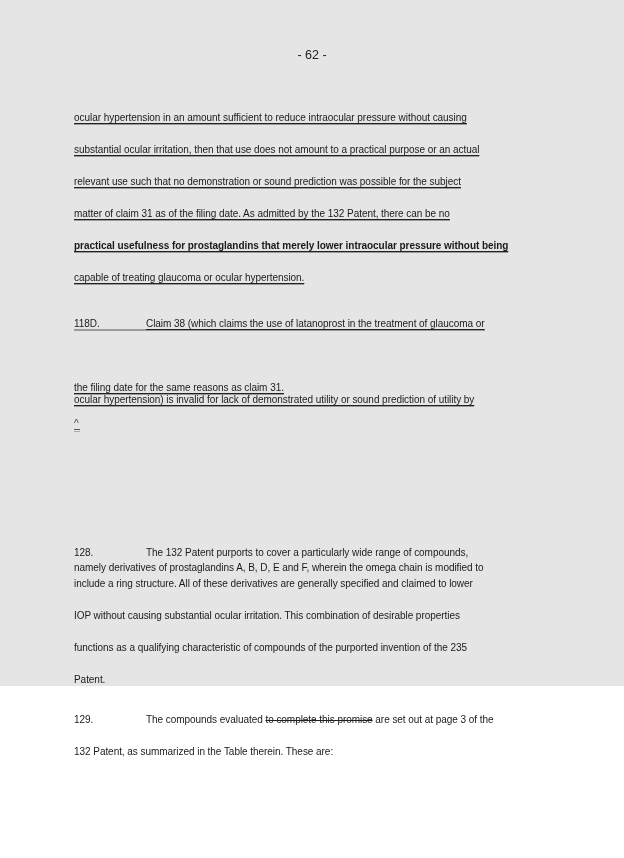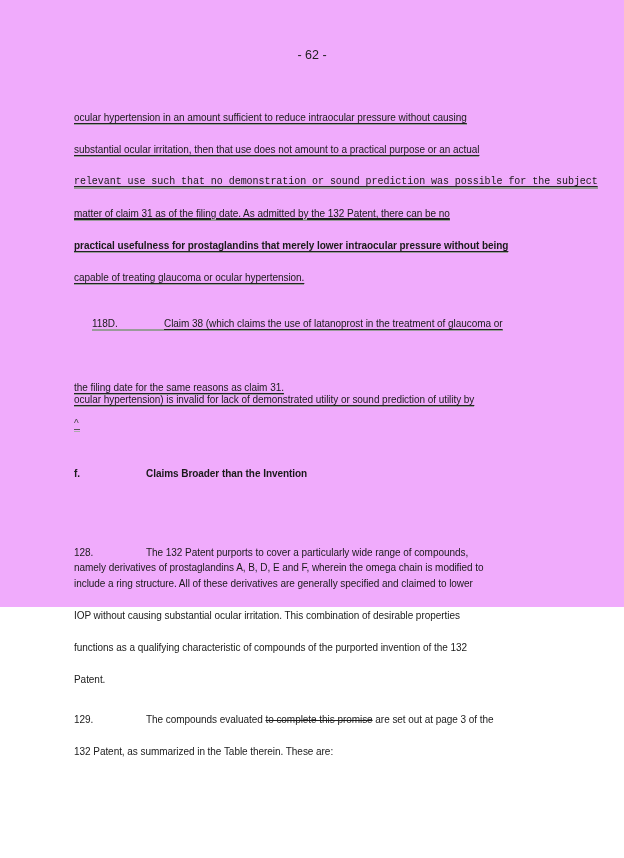--- a/index.html
+++ b/index.html
@@ -11,22 +11,22 @@
       width: 624px;
       height: 858px;
       position: relative;
       overflow: hidden;
       font-family: "Liberation Sans", "DejaVu Sans", sans-serif;
       color: #1a1a1a;
     }
     .page {
       position: absolute;
       left: 0; top: 0;
-      width: 624px; height: 607px;
-      background: #f0abfc;
+      width: 624px; height: 686px;
+      background: #e5e5e5;
     }
     .page-number {
       position: absolute;
       top: 48px;
       left: 0;
       width: 624px;
       text-align: center;
       font-size: 12.5px;
       color: #222;
     }
@@ -84,47 +84,44 @@
 </head>
 <body>
 
 <div class="page">
 
   <div class="page-number">- 62 -</div>
 
   <div>
     <div class="line" style="top:110px;"><span class="ins">ocular hypertension in an amount sufficient to reduce intraocular pressure without causing</span></div>
     <div class="line" style="top:142px;"><span class="ins">substantial ocular irritation, then that use does not amount to a practical purpose or an actual</span></div>
-    <div class="line" style="top:174px;font-family:Liberation Mono, monospace;"><span class="ins">relevant use such that no demonstration or sound prediction was possible for the subject</span></div>
-    <div class="line" style="top:206px;text-decoration:underline;"><span class="ins">matter of claim 31 as of the filing date.  As admitted by the 132 Patent, there can be no</span></div>
+    <div class="line" style="top:174px;"><span class="ins">relevant use such that no demonstration or sound prediction was possible for the subject</span></div>
+    <div class="line" style="top:206px;"><span class="ins">matter of claim 31 as of the filing date.  As admitted by the 132 Patent, there can be no</span></div>
     <div class="line" style="top:238px;font-weight:bold;"><span class="ins">practical usefulness for prostaglandins that merely lower intraocular pressure without being</span></div>
     <div class="line" style="top:270px;"><span class="ins">capable of treating glaucoma or ocular hypertension.</span></div>
   </div>
 
   <div>
-    <div class="line" style="top:316px;margin-left:18px;"><span class="ins"><span class="para-num">118D.</span><span>Claim 38 (which claims the use of latanoprost in the treatment of glaucoma or</span></span></div>
+    <div class="line" style="top:316px;"><span class="ins"><span class="para-num">118D.</span><span>Claim 38 (which claims the use of latanoprost in the treatment of glaucoma or</span></span></div>
     <div class="line" style="top:348px;margin-top:44px;"><span class="ins">ocular hypertension) is invalid for lack of demonstrated utility or sound prediction of utility by</span></div>
     <div class="line" style="top:380px;"><span class="ins">the filing date for the same reasons as claim 31.</span></div>
   </div>
 
   <div class="caret">
     <span class="caret-mark">^</span>
     <span class="caret-under"></span>
   </div>
 
-  <div class="line heading" style="top:466px;">
-    <span class="heading-num">f.</span><span>Claims Broader than the Invention</span>
-  </div>
 
   <div>
     <div class="line" style="top:512px;margin-top:33px;"><span class="para-num">128.</span><span>The 132 Patent purports to cover a particularly wide range of compounds,</span></div>
     <div class="line" style="top:544px;margin-top:16px;">namely derivatives of prostaglandins A, B, D, E and F, wherein the omega chain is modified to</div>
     <div class="line" style="top:576px;">include a ring structure.  All of these derivatives are generally specified and claimed to lower</div>
     <div class="line" style="top:608px;">IOP without causing substantial ocular irritation.  This combination of desirable properties</div>
-    <div class="line" style="top:640px;">functions as a qualifying characteristic of compounds of the purported invention of the 132</div>
+    <div class="line" style="top:640px;">functions as a qualifying characteristic of compounds of the purported invention of the 235</div>
     <div class="line" style="top:672px;">Patent.</div>
   </div>
 
   <div>
     <div class="line" style="top:712px;"><span class="para-num">129.</span><span>The compounds evaluated </span><span class="del">to complete this promise</span><span> are set out at page 3 of the</span></div>
     <div class="line" style="top:744px;">132 Patent, as summarized in the Table therein.  These are:</div>
   </div>
 
 </div>
 

